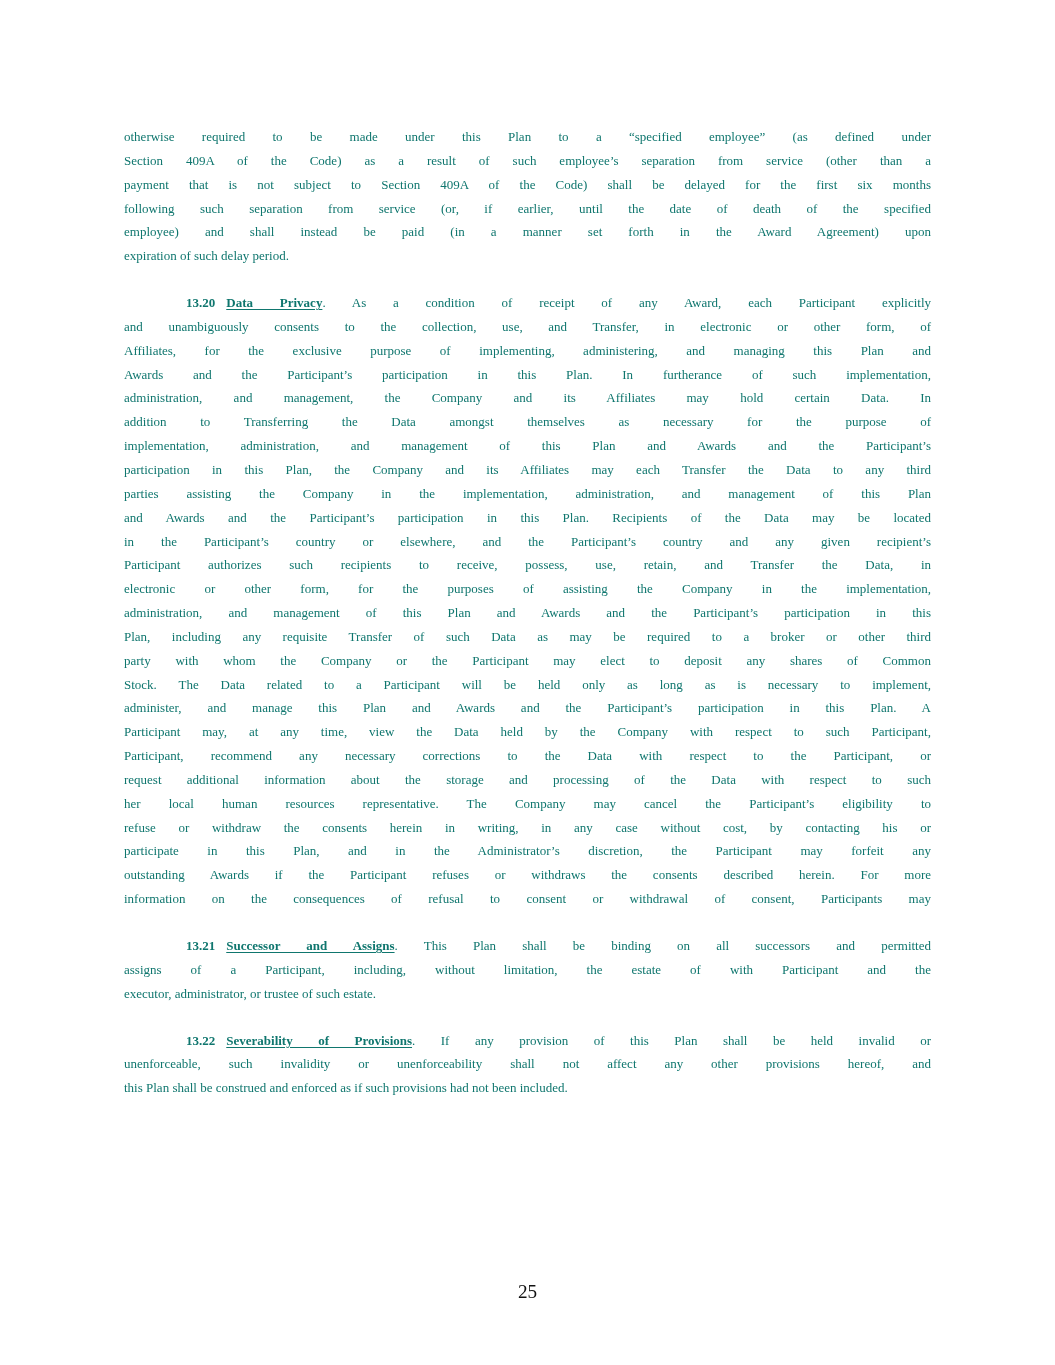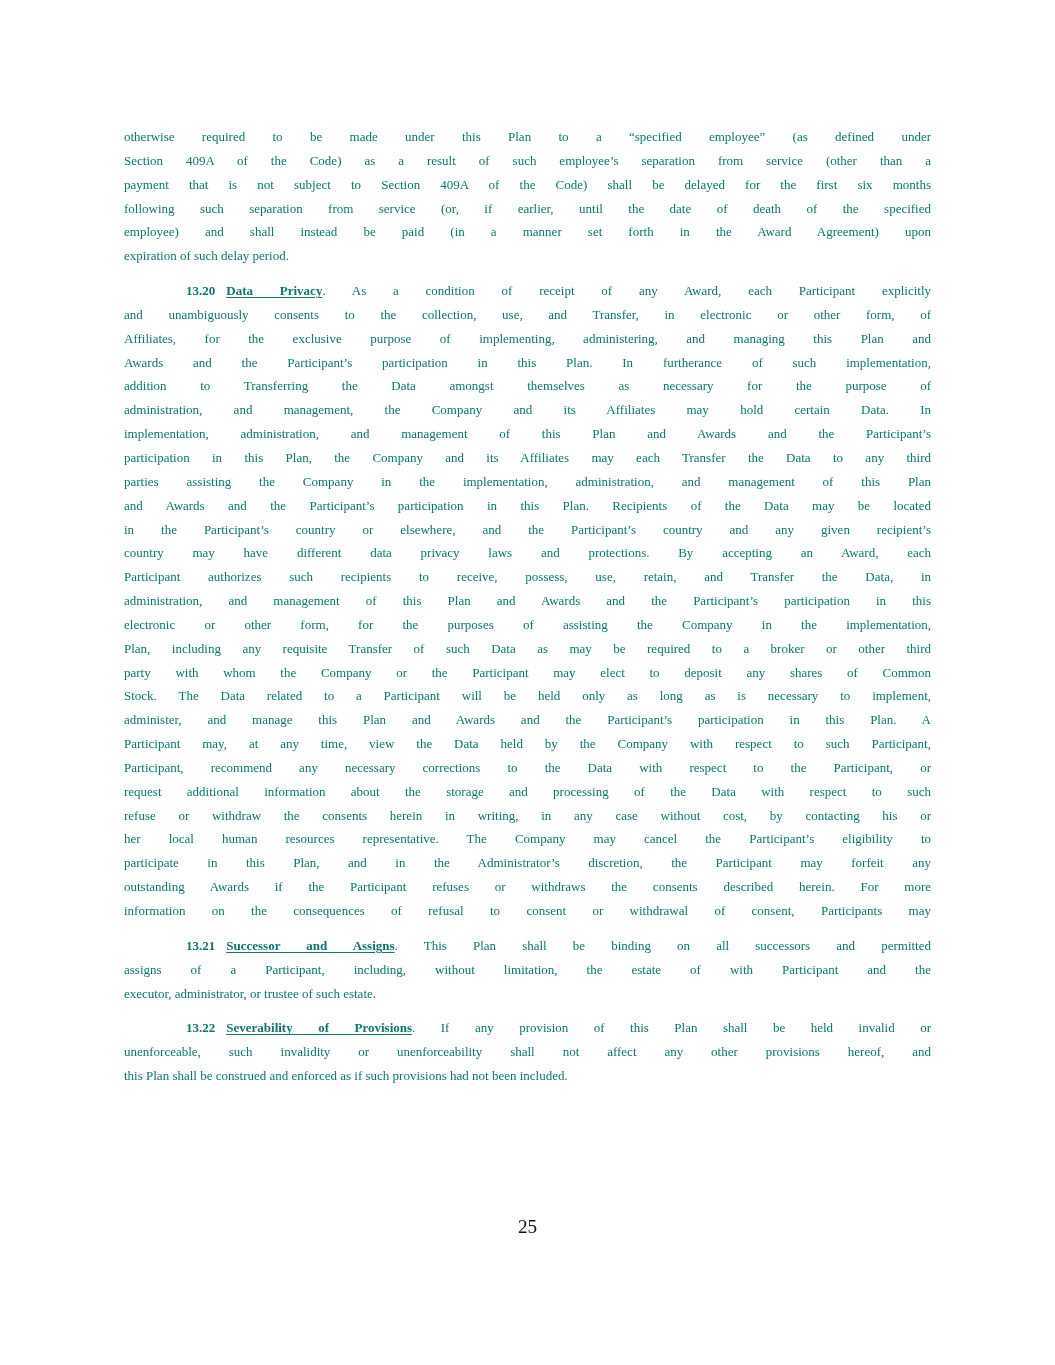--- a/index.html
+++ b/index.html
@@ -3,32 +3,32 @@
 <meta charset="utf-8">
 <style>
   html, body { margin: 0; padding: 0; background: #ffffff; }
   body { width: 1055px; height: 1365px; position: relative; overflow: hidden; }
   .page {
     position: absolute; left: 124px; top: 125px; width: 807px;
     font-family: "Liberation Serif", serif;
     font-size: 13px; line-height: 23.85px; color: #0f766e;
   }
   .para { margin: 0; }
-  .para + .para { margin-top: 11px; }
+  .para + .para { margin-top: 23px; }
   .line {
     display: block; white-space: nowrap; text-align: justify;
     text-align-last: justify; height: 23.85px; overflow: visible;
   }
   .line.last { text-align-last: left; }
   .indent { padding-left: 62px; }
   .num { font-weight: bold; margin-right: 11px; }
   .heading { font-weight: bold; text-decoration: underline; text-underline-offset: 2px; }
   .xref { text-decoration: underline; text-underline-offset: 2px; }
   .page-number {
-    position: absolute; top: 1216px; left: 0; width: 1055px; text-align: center;
+    position: absolute; top: 1281px; left: 0; width: 1055px; text-align: center;
     font-family: "Liberation Serif", serif; font-size: 19.2px; color: #111111;
   }
 </style>
 </head>
 <body>
 
 <div class="page">
 
   <div class="para">
     <span class="line">otherwise required to be made under this Plan to a “specified employee” (as defined under</span>
@@ -37,40 +37,39 @@
     <span class="line">following such separation from service (or, if earlier, until the date of death of the specified</span>
     <span class="line">employee) and shall instead be paid (in a manner set forth in the Award Agreement) upon</span>
     <span class="line last">expiration of such delay period.</span>
   </div>
 
   <div class="para">
     <span class="line indent"><span class="num">13.20</span><span class="heading">Data Privacy</span><span>. As a condition of receipt of any Award, each Participant explicitly</span></span>
     <span class="line">and unambiguously consents to the collection, use, and Transfer, in electronic or other form, of</span>
     <span class="line">Affiliates, for the exclusive purpose of implementing, administering, and managing this Plan and</span>
     <span class="line">Awards and the Participant’s participation in this Plan. In furtherance of such implementation,</span>
+    <span class="line">administration, and management, the Company and its Affiliates may hold certain Data. In</span>
     <span class="line">addition to Transferring the Data amongst themselves as necessary for the purpose of</span>
-    <span class="line">administration, and management, the Company and its Affiliates may hold certain Data. In</span>
     <span class="line">implementation, administration, and management of this Plan and Awards and the Participant’s</span>
     <span class="line">participation in this Plan, the Company and its Affiliates may each Transfer the Data to any third</span>
     <span class="line">parties assisting the Company in the implementation, administration, and management of this Plan</span>
     <span class="line">and Awards and the Participant’s participation in this Plan. Recipients of the Data may be located</span>
     <span class="line">in the Participant’s country or elsewhere, and the Participant’s country and any given recipient’s</span>
-    <span class="line">country may have different data privacy laws and protections. By accepting an Award, each</span>
     <span class="line">Participant authorizes such recipients to receive, possess, use, retain, and Transfer the Data, in</span>
+    <span class="line">electronic or other form, for the purposes of assisting the Company in the implementation,</span>
     <span class="line">administration, and management of this Plan and Awards and the Participant’s participation in this</span>
-    <span class="line">electronic or other form, for the purposes of assisting the Company in the implementation,</span>
     <span class="line">Plan, including any requisite Transfer of such Data as may be required to a broker or other third</span>
     <span class="line">party with whom the Company or the Participant may elect to deposit any shares of Common</span>
     <span class="line">Stock. The Data related to a Participant will be held only as long as is necessary to implement,</span>
     <span class="line">administer, and manage this Plan and Awards and the Participant’s participation in this Plan. A</span>
     <span class="line">Participant may, at any time, view the Data held by the Company with respect to such Participant,</span>
     <span class="line">Participant, recommend any necessary corrections to the Data with respect to the Participant, or</span>
     <span class="line">request additional information about the storage and processing of the Data with respect to such</span>
+    <span class="line">her local human resources representative. The Company may cancel the Participant’s eligibility to</span>
     <span class="line">refuse or withdraw the consents herein in writing, in any case without cost, by contacting his or</span>
-    <span class="line">her local human resources representative. The Company may cancel the Participant’s eligibility to</span>
     <span class="line">participate in this Plan, and in the Administrator’s discretion, the Participant may forfeit any</span>
     <span class="line">outstanding Awards if the Participant refuses or withdraws the consents described herein. For more</span>
     <span class="line">information on the consequences of refusal to consent or withdrawal of consent, Participants may</span>
   </div>
 
   <div class="para">
     <span class="line indent"><span class="num">13.21</span><span class="heading">Successor and Assigns</span><span>. This Plan shall be binding on all successors and permitted</span></span>
     <span class="line">assigns of a Participant, including, without limitation, the estate of with Participant and the</span>
     <span class="line last">executor, administrator, or trustee of such estate.</span>
   </div>

